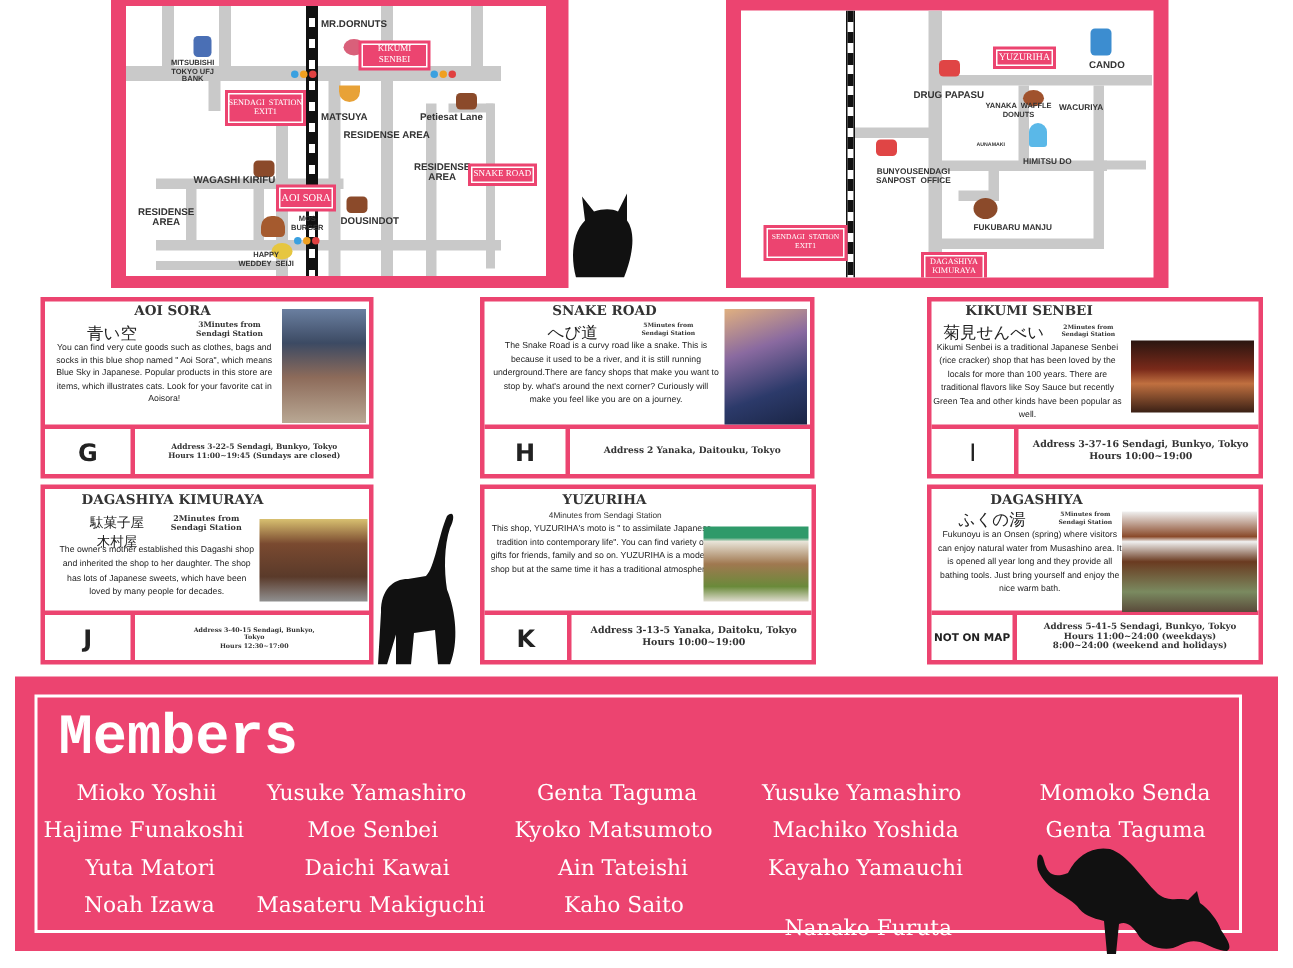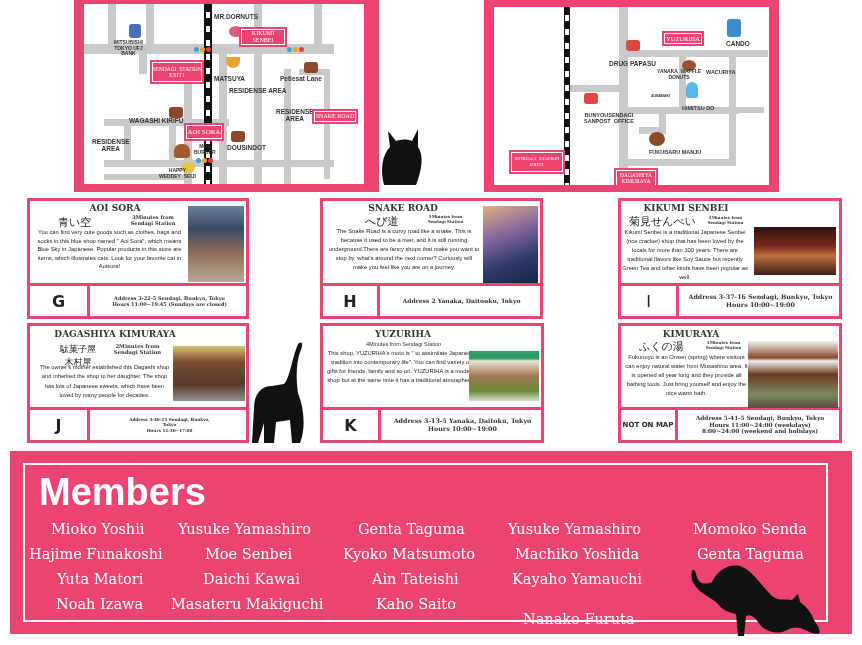--- a/index.html
+++ b/index.html
@@ -23,21 +23,21 @@
   .card .addr { position: absolute; right: 0; bottom: 0; display: flex; align-items: center; justify-content: center; text-align: center; font-family: "DejaVu Serif", serif; font-weight: bold; color: #333; line-height: 1.2; padding: 0 4px; }
   .title { position: absolute; font-family: "DejaVu Serif", serif; font-weight: bold; font-size: 9px; color: #333; text-align: center; }
   .jp { position: absolute; font-size: 11px; color: #222; }
   .mins { position: absolute; font-family: "DejaVu Serif", serif; font-size: 5px; font-weight: bold; color: #333; text-align: center; line-height: 1.2; }
   .desc { position: absolute; font-family: "Liberation Sans", sans-serif; font-size: 6.3px; color: #222; text-align: center; line-height: 1.5; }
   .photo { position: absolute; }
 
   
   .members-outer { position: absolute; left: 10px; top: 451px; width: 842px; height: 183px; background: #ec4470; }
   .members-inner { position: absolute; left: 13px; top: 12px; width: 805px; height: 159px; border: 2px solid #fff; }
-  .members-title { position: absolute; left: 14px; top: 6px; font-family: Liberation Sans, sans-serif; font-weight: bold; font-size: 38px; color: #fff; letter-spacing: 0px; }
+  .members-title { position: absolute; left: 14px; top: 6px; font-family: Liberation Mono, monospace; font-weight: bold; font-size: 38px; color: #fff; letter-spacing: 0px; }
   .blog-msg { position: absolute; left: 233px; top: 6px; font-family: "DejaVu Serif", serif; font-size: 15px; color: #fff; white-space: nowrap; }
   .blog-url { position: absolute; left: 318px; top: 26px; font-family: "DejaVu Sans", sans-serif; font-weight: bold; font-size: 14px; color: #fff; letter-spacing: 0.5px; }
   .member { position: absolute; font-family: "DejaVu Serif", serif; font-size: 14.5px; color: #ffffff; white-space: nowrap; }
 
   .cat { position: absolute; }
 </style>
 </head>
 <body>
 
 <div class="map-frame" style="left:74px;top:0;width:305px;height:192px;">
@@ -220,21 +220,21 @@
     <div class="desc" style="left:3px;top:23px;width:150px;font-size:5.8px;line-height:1.55;">This shop, YUZURIHA's moto is " to assimilate Japanese tradition into contemporary life". You can find variety of gifts for friends, family and so on. YUZURIHA is a modern shop but at the same time it has a traditional atmosphere.</div>
     <div class="photo" style="left:146px;top:25px;width:70px;height:50px;background:linear-gradient(180deg,#2f9a6a 0%,#2f9a6a 15%,#e8e4d8 20%,#a07850 50%,#6a8a3a 80%,#e0ddd0 100%);"></div>
   </div>
   <div class="letter" style="width:58px;height:30px;font-size:16px;">K</div>
   <div class="addr" style="left:61px;height:30px;font-size:6.3px;white-space:pre-line;">Address 3-13-5 Yanaka, Daitoku, Tokyo
 Hours 10:00~19:00</div>
 </div>
 
 <div class="card" style="left:618px;top:323px;width:224px;height:120px;">
   <div class="top" style="height:84px;">
-    <div class="title" style="left:20px;top:3px;width:100px;">KIMURAYA</div>
+    <div class="title" style="left:20px;top:3px;width:100px;">DAGASHIYA</div>
     <div class="jp" style="left:18px;top:13px;">ふくの湯</div>
     <div class="mins" style="left:80px;top:15px;width:45px;font-size:4px;white-space:pre;">5Minutes from
 Sendagi Station</div>
     <div class="desc" style="left:3px;top:27px;width:125px;font-size:5.8px;line-height:1.55;">Fukunoyu is an Onsen (spring) where visitors can enjoy natural water from Musashino area. It is opened all year long and they provide all bathing tools. Just bring yourself and enjoy the nice warm bath.</div>
     <div class="photo" style="left:127px;top:15px;width:90px;height:67px;background:linear-gradient(180deg,#f0f0f0 0%,#8a4a2a 25%,#f0f0f0 30%,#6a3a20 50%,#7a8a60 80%,#5a4a3a 100%);"></div>
   </div>
   <div class="letter" style="width:57px;height:30px;font-size:7px;">NOT ON MAP</div>
   <div class="addr" style="left:60px;height:30px;font-size:5.8px;white-space:pre-line;">Address 5-41-5 Sendagi, Bunkyo, Tokyo
 Hours 11:00~24:00 (weekdays)
 8:00~24:00 (weekend and holidays)</div>

